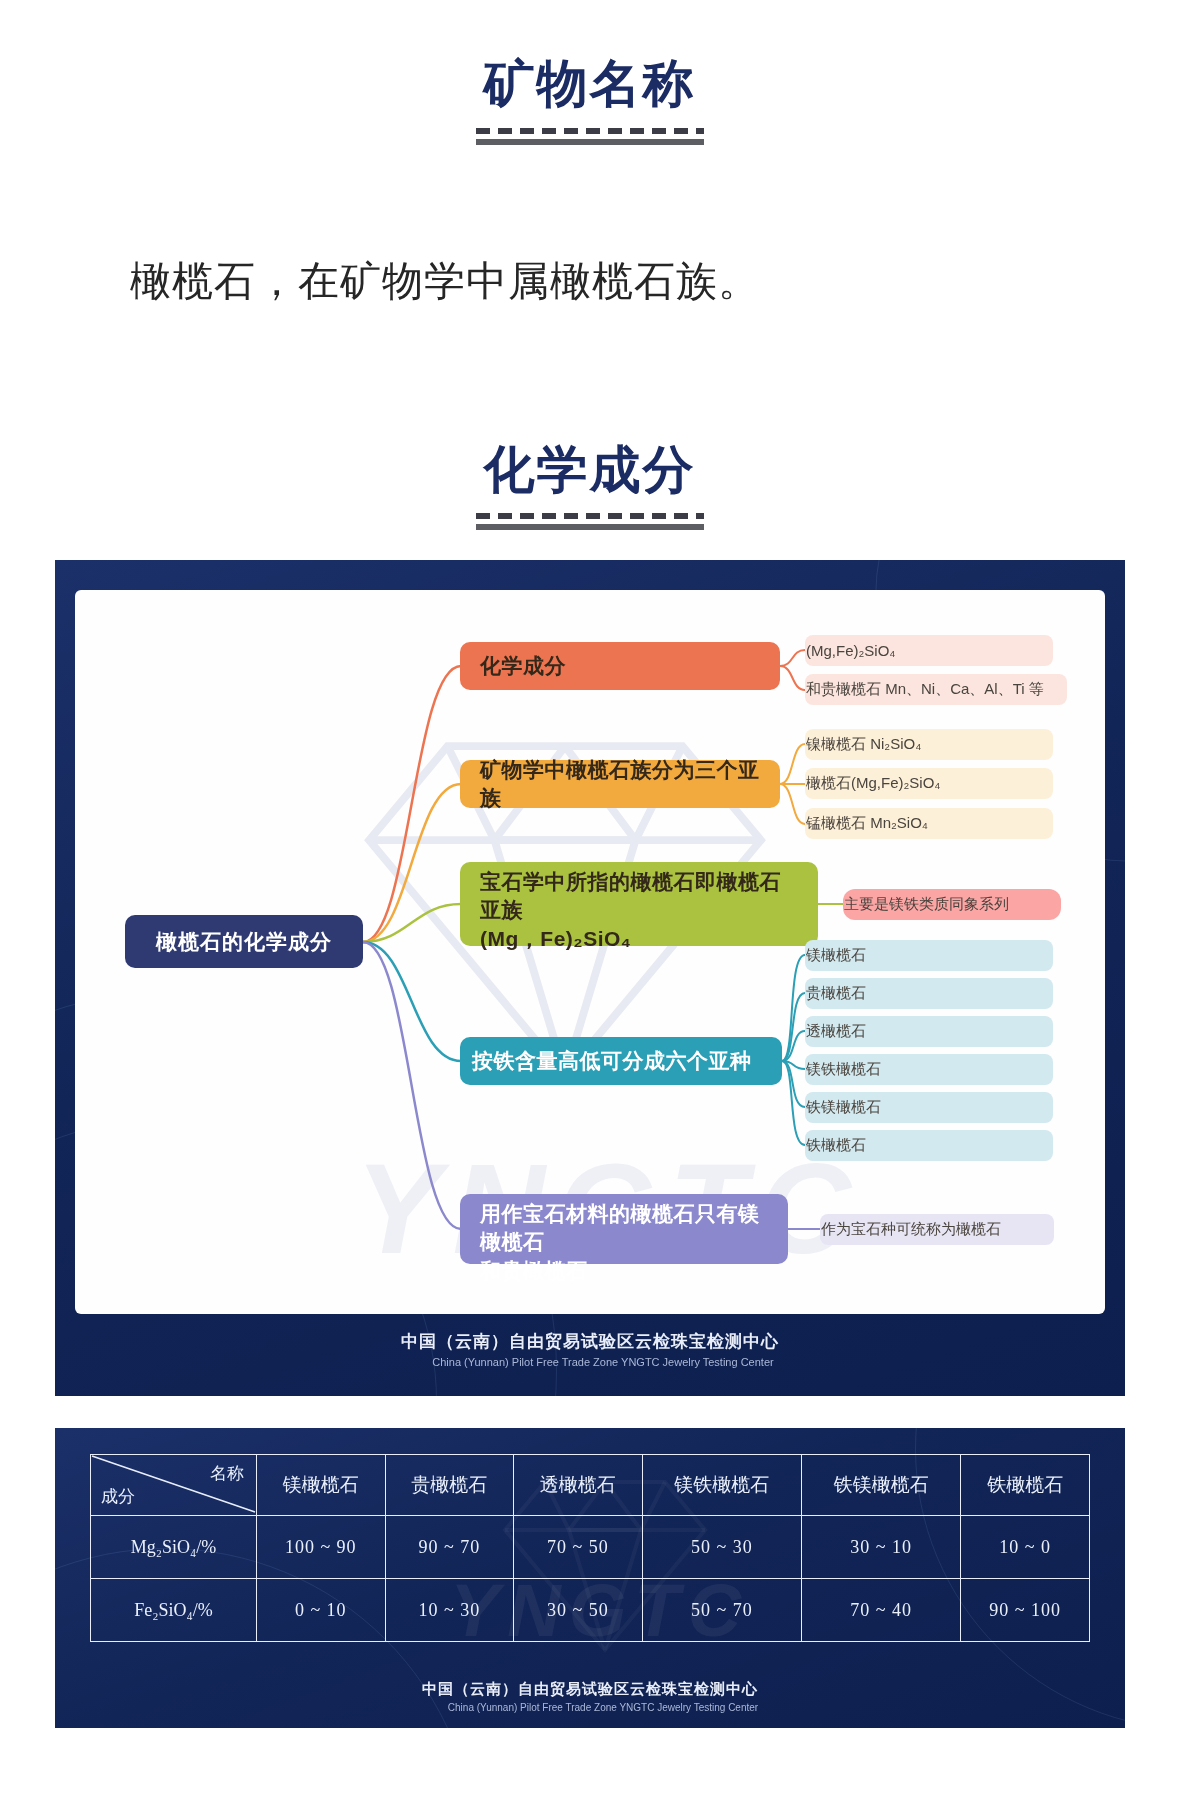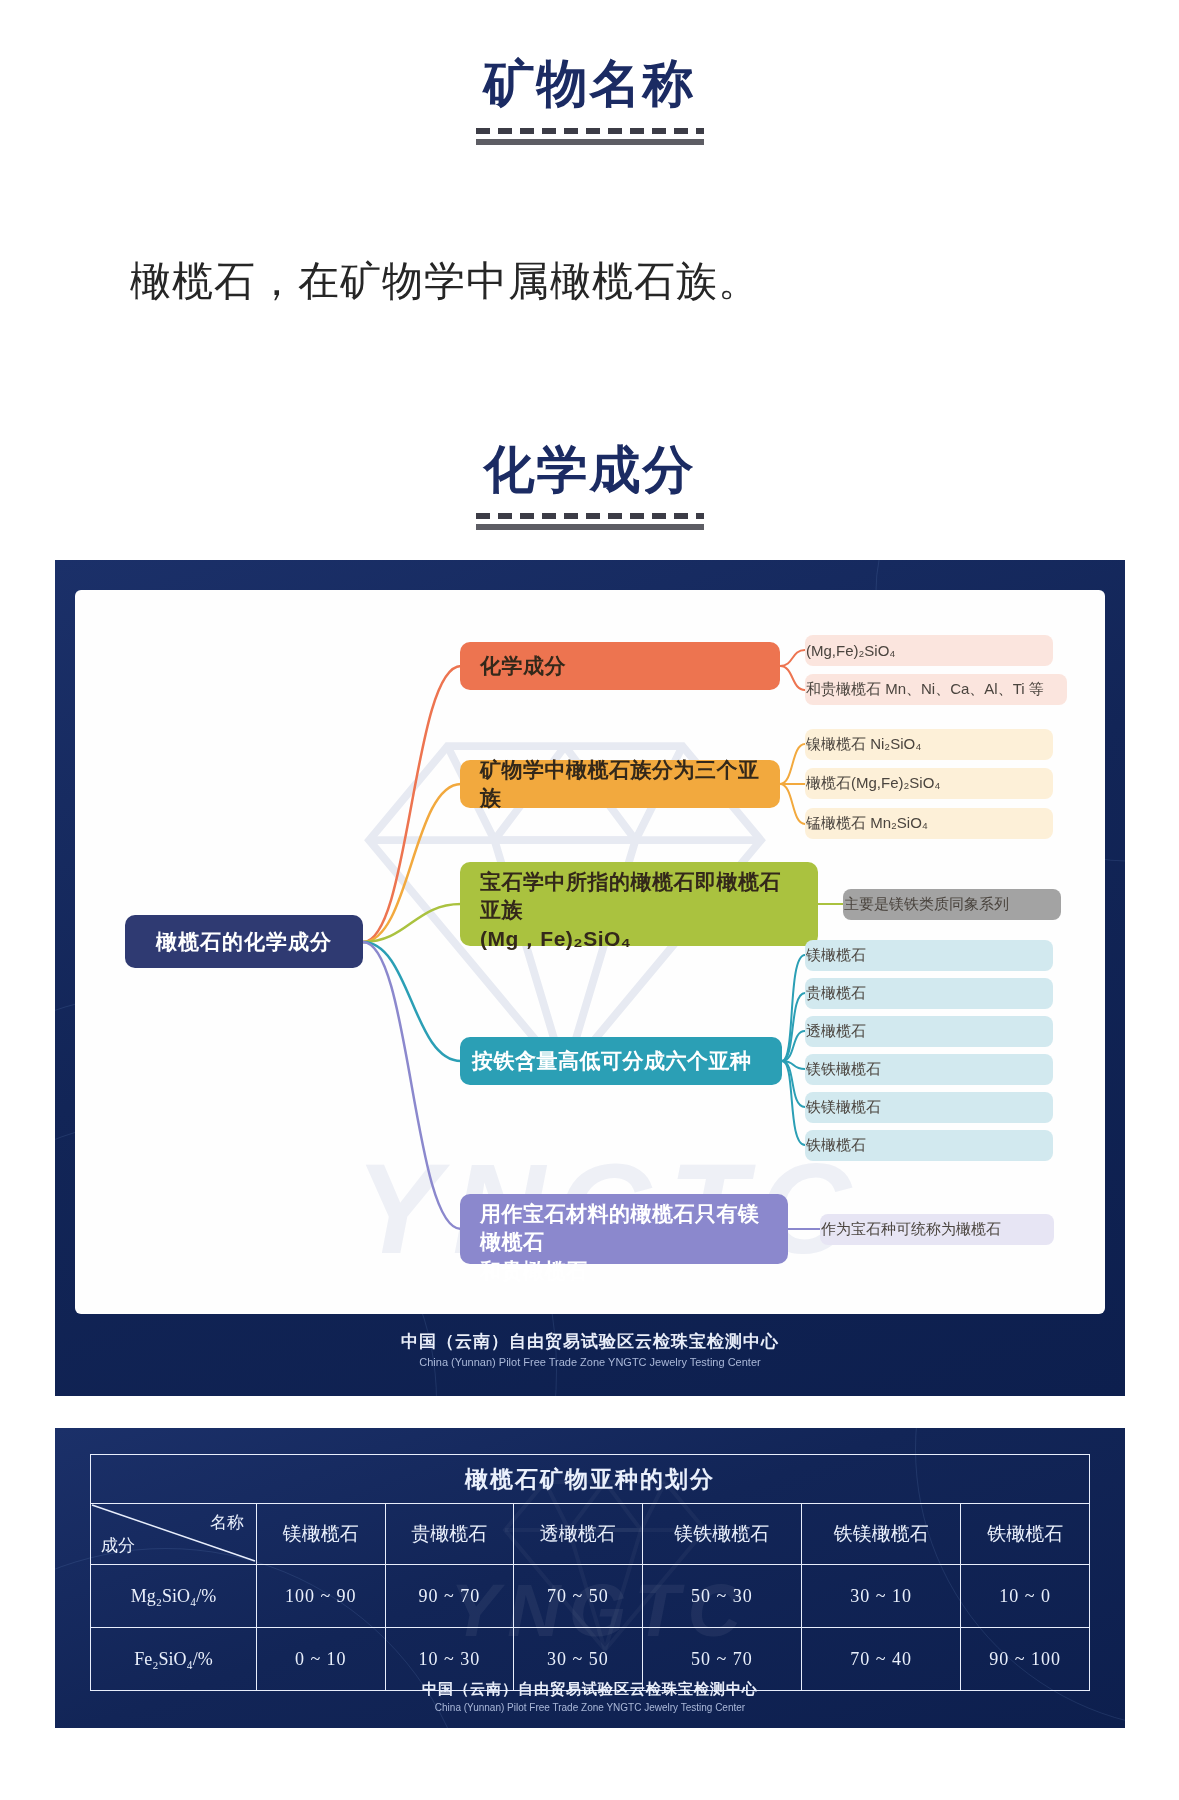--- a/index.html
+++ b/index.html
@@ -18,21 +18,21 @@
   .intro{
     position:absolute;left:130px;top:254px;font-size:41px;color:#262626;letter-spacing:1px;
   }
   
   .panel{
     position:absolute;left:55px;width:1070px;overflow:hidden;
     background:linear-gradient(160deg,#1b3069 0%,#122557 45%,#0d1f4e 100%);
   }
   .swirl{position:absolute;border-radius:50%;border:1px solid rgba(140,175,235,.13);}
   .p-footer-cn{position:absolute;left:0;width:100%;text-align:center;color:#e9eef9;font-weight:bold;letter-spacing:1px;}
-  .p-footer-en{position:absolute;left:0;width:100%;text-align:center;color:#aab8d8;}
+  .p-footer-en{position:absolute;left:0;width:100%;text-align:center;color:#aab8d8;padding-left:13px;}
   
   #mindmap{position:absolute;left:20px;top:30px;width:1030px;height:724px;background:#fefefe;border-radius:6px;}
   #mm-watermark{position:absolute;z-index:0;}
   #mm-watermark-text{position:absolute;z-index:0;font-size:128px;font-weight:900;font-style:italic;color:#eef0f6;letter-spacing:12px;}
   #connectors{position:absolute;left:0;top:0;z-index:1;}
   .node{position:absolute;z-index:2;box-sizing:border-box;}
   .rootnode{
     background:#2f3a72;color:#ffffff;border-radius:10px;display:flex;align-items:center;justify-content:center;
     font-size:21px;font-weight:bold;letter-spacing:1px;
   }
@@ -45,21 +45,21 @@
   .bg-amber{background:#f2a93e;}
   .bg-lime{background:#aac23f;}
   .bg-teal{background:#2b9fb5;color:#ffffff;padding-left:12px;}
   .bg-purple{background:#8b88cd;color:#ffffff;}
   .leaf{
     height:31px;border-radius:8px;display:flex;align-items:center;padding:0 1px;
     font-size:15px;color:#4a443e;
   }
   .lf-pink{background:#fbe5de;}
   .lf-cream{background:#fdf0d8;}
-  .lf-green{background:#a3a3a3;}
+  .lf-green{background:#fca5a5;border-radius:12px;}
   .lf-cyan{background:#d2e9ef;}
   .lf-lav{background:#e7e5f4;}
   
   #subtable{
     position:absolute;left:35px;top:26px;width:1000px;border-collapse:collapse;z-index:2;
     font-family:"Liberation Serif","DejaVu Serif",serif;color:#eaf0fc;
   }
   #subtable td{border:1.5px solid #e8eefc;text-align:center;vertical-align:middle;}
   .t-title{height:46px;font-size:23px;font-weight:bold;letter-spacing:2px;}
   .t-head{height:58px;font-size:19px;}
@@ -171,23 +171,20 @@
       <path d="M10,38 L30,14 L90,14 L110,38 L60,98 Z"></path>
       <path d="M10,38 L110,38"></path>
       <path d="M30,14 L42,38 L60,98 M90,14 L78,38 L60,98"></path>
       <path d="M60,14 L42,38 M60,14 L78,38 M42,38 L78,38"></path>
     </g>
   </svg>
   <div id="tbl-watermark-text" style="left:395px;top:140px">YNGTC</div>
 
   <table id="subtable">
     <tbody>
-        <tr>
-      <td colspan="7" class="t-title">橄榄石矿物亚种的划分</td>
-    </tr>
     <tr>
       <td class="t-corner">
         <svg width="165" height="58" viewBox="0 0 165 58">
           <line x1="1" y1="1" x2="164" y2="57" stroke="#e8eefc" stroke-width="1.5"></line>
         </svg>
         <span class="c-top">名称</span>
         <span class="c-bottom">成分</span>
       </td>
       <td class="t-head">镁橄榄石</td>
       <td class="t-head">贵橄榄石</td>

